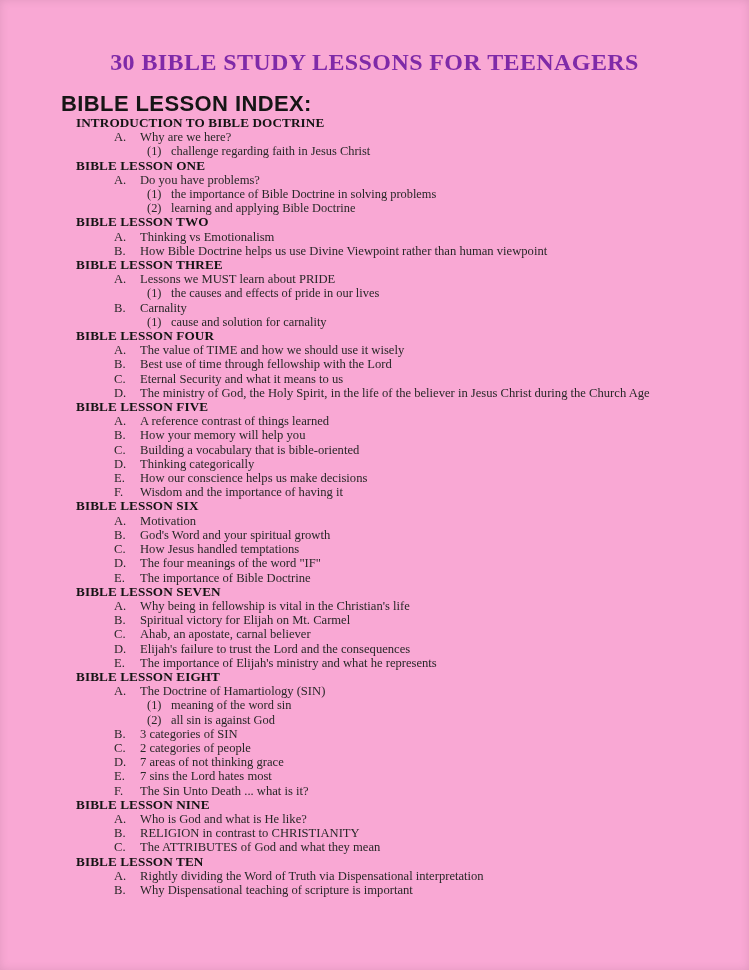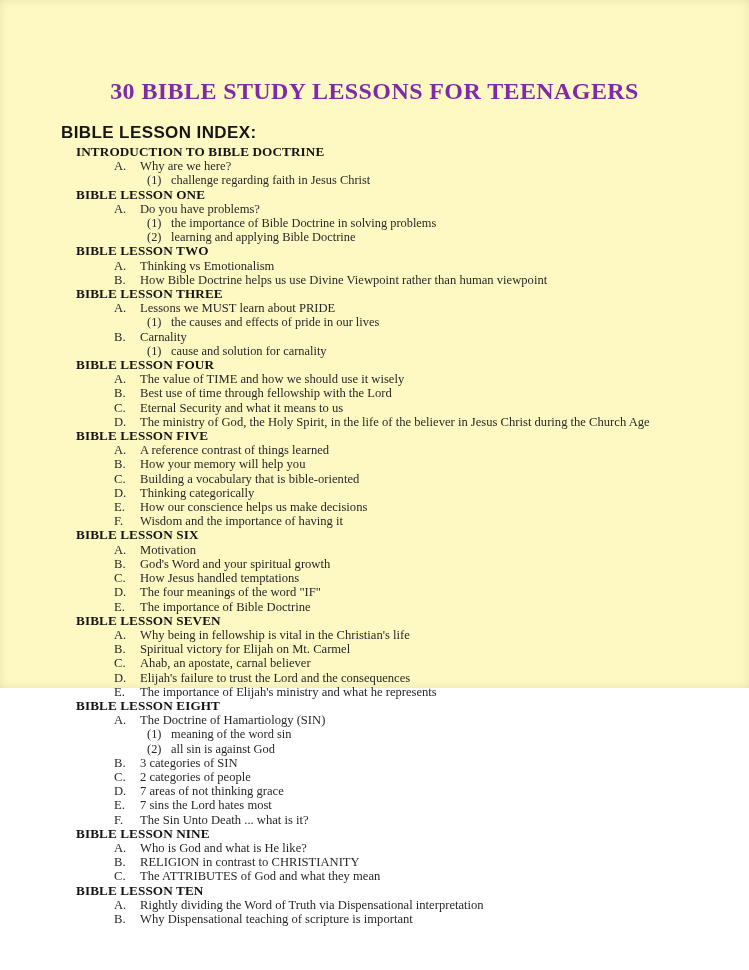--- a/index.html
+++ b/index.html
@@ -6,38 +6,38 @@
   html, body { width: 749px; height: 970px; }
   body {
     background: #ffffff;
     font-family: "Liberation Serif", serif;
     color: #232323;
     overflow: hidden;
   }
   .page {
     position: relative;
     width: 749px;
-    height: 688px;
-    background: #fef9c3;
+    height: 970px;
+    background: #f9a8d4;
     box-shadow: inset 0 0 10px rgba(0,0,0,0.10);
-    padding-top: 77px;
+    padding-top: 48px;
   }
   .title {
     text-align: center;
     font-family: "Liberation Serif", serif;
     font-weight: 700;
     font-size: 24px;
     letter-spacing: 0.4px;
     line-height: 28px;
   }
   .index-heading {
     margin: 18px 0 2px 61px;
     font-family: "Liberation Sans", sans-serif;
     font-weight: 700;
-    font-size: 17px;
+    font-size: 22px;
     letter-spacing: 0.4px;
     color: #161616;
     line-height: 20px;
   }
   .sections { width: 749px; }
   .section-heading {
     margin-left: 76px;
     font-weight: 700;
     font-size: 13.2px;
     line-height: 14.2px;

